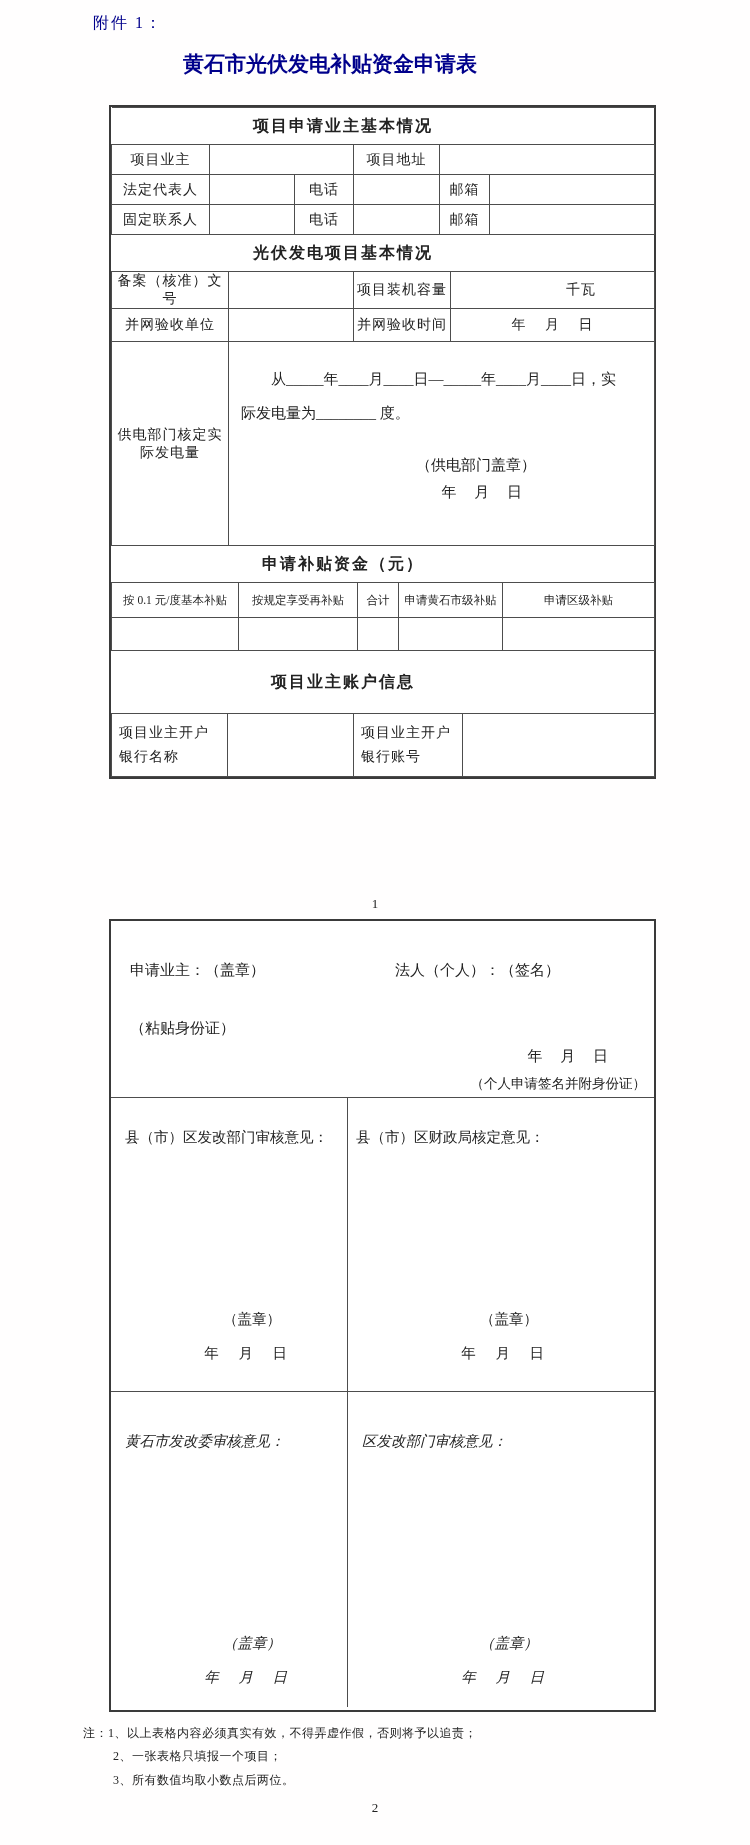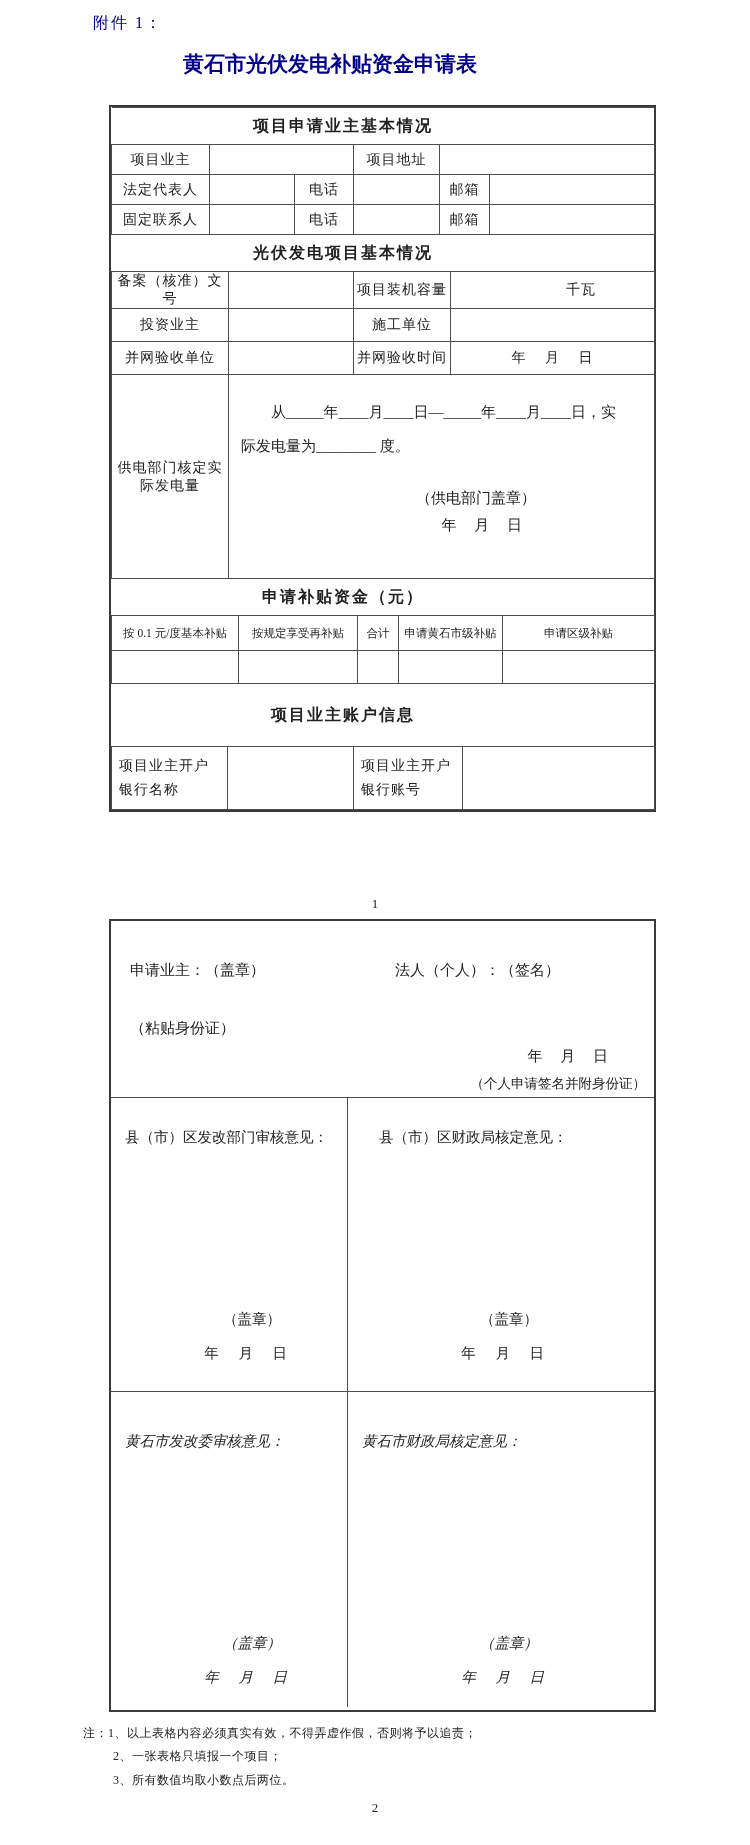--- a/index.html
+++ b/index.html
@@ -113,26 +113,20 @@
           <tr>
             <td class="hdr" colspan="4">光伏发电项目基本情况</td>
           </tr>
       <tr class="r33">
         <td>备案（核准）文号</td>
         <td></td>
         <td>项目装机容量</td>
         <td class="unit">千瓦</td>
       </tr>
       <tr class="r33">
-        <td>投资业主</td>
-        <td></td>
-        <td>施工单位</td>
-        <td></td>
-      </tr>
-      <tr class="r33">
         <td>并网验收单位</td>
         <td></td>
         <td>并网验收时间</td>
         <td class="ws">年 月 日</td>
       </tr>
       <tr>
         <td class="power-label">供电部门核定实际发电量</td>
         <td class="power-cell" colspan="3">
           <div class="ind">从_____年____月____日—_____年____月____日，实</div>
           <div class="l2">际发电量为________ 度。</div>
@@ -206,34 +200,34 @@
       <div class="abs" style="right:8px; top:154px; font-size:13.5px;">（个人申请签名并附身份证）</div>
     </div>
 
     <div class="secrow secB">
       <div class="opcell opleft">
         <div class="abs oplabel" style="left:14px; top:30px;">县（市）区发改部门审核意见：</div>
         <div class="abs seal" style="right:66px; top:212px;">（盖章）</div>
         <div class="abs opdate" style="right:60px; top:246px;">年 月 日</div>
       </div>
       <div class="opcell opright">
-        <div class="abs oplabel" style="left:31px; top:30px;">县（市）区财政局核定意见：</div>
+        <div class="abs oplabel" style="left:8px; top:30px;">县（市）区财政局核定意见：</div>
         <div class="abs seal" style="right:116px; top:212px;">（盖章）</div>
         <div class="abs opdate" style="right:110px; top:246px;">年 月 日</div>
       </div>
     </div>
 
     <div class="secrow secC">
       <div class="opcell opleft">
         <div class="abs oplabel" style="left:14px; top:40px;">黄石市发改委审核意见：</div>
         <div class="abs seal" style="right:66px; top:242px;">（盖章）</div>
         <div class="abs opdate" style="right:60px; top:276px;">年 月 日</div>
       </div>
       <div class="opcell opright">
-        <div class="abs oplabel" style="left:14px; top:40px;">黄石市财政局核定意见：</div>
+        <div class="abs oplabel" style="left:14px; top:40px;">区发改部门审核意见：</div>
         <div class="abs seal" style="right:116px; top:242px;">（盖章）</div>
         <div class="abs opdate" style="right:110px; top:276px;">年 月 日</div>
       </div>
     </div>
   </div>
 
   <div class="notes">
     <div><span>注：</span><span>1、以上表格内容必须真实有效，不得弄虚作假，否则将予以追责；</span></div>
     <div class="cont">2、一张表格只填报一个项目；</div>
     <div class="cont">3、所有数值均取小数点后两位。</div>

